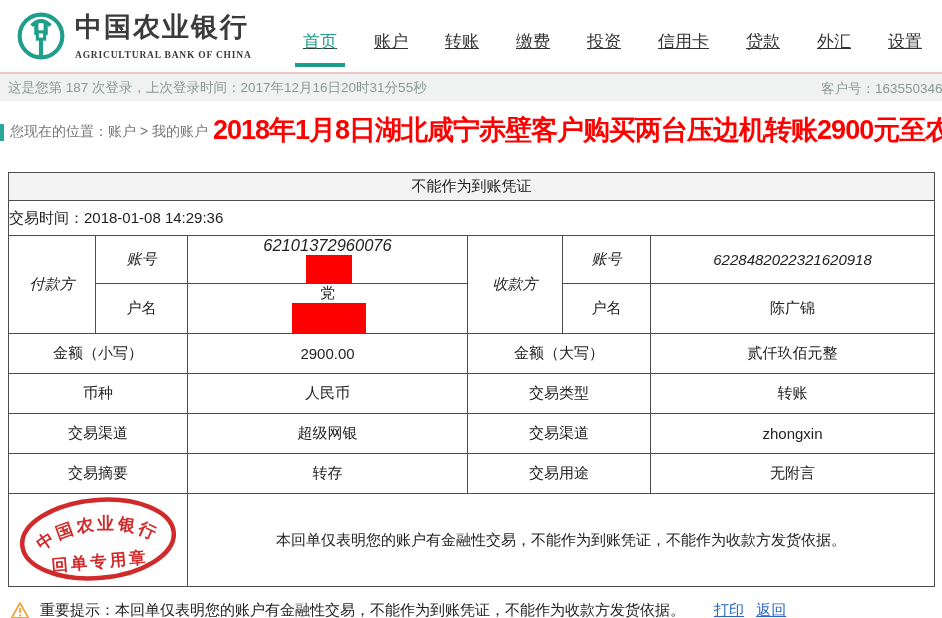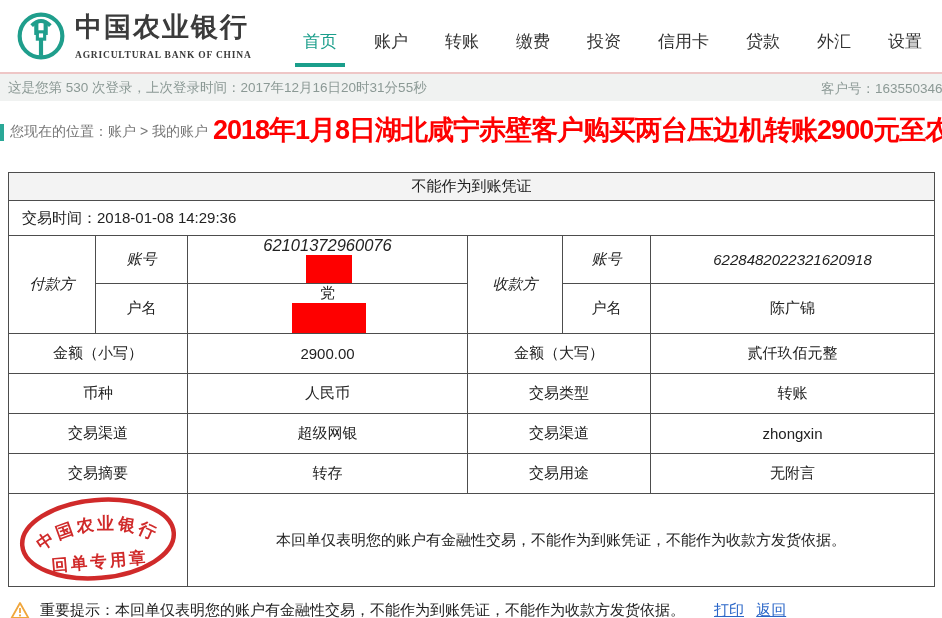--- a/index.html
+++ b/index.html
@@ -7,21 +7,21 @@
     font-family:"Liberation Sans", sans-serif; color:#333; }
 
   
   .header { height:72px; display:flex; align-items:center; padding-left:16px; position:relative; background:#fff; }
   .brand { display:flex; align-items:center; }
   .brand-logo { width:50px; height:50px; margin-right:9px; }
   .brand-text { display:flex; flex-direction:column; }
   .brand-cn { font-size:27px; font-weight:700; color:#3b3b3b; letter-spacing:2px; line-height:30px; }
   .brand-en { font-size:9.5px; font-weight:700; color:#3b3b3b; letter-spacing:0.8px;
     font-family:"Liberation Serif", serif; margin-top:8px; }
-  .nav { position:absolute; right:20px; top:0; height:72px; display:flex; align-items:center; gap:37px; }
+  .nav { position:absolute; right:20px; top:0; height:72px; display:flex; align-items:center; gap:37px;text-decoration:underline; }
   .nav-item { font-size:17px; color:#333; cursor:pointer; position:relative; white-space:nowrap; padding-top:10px; }
   .nav-item.active { color:#1a9e8b; }
   .nav-item.active::after { content:""; position:absolute; left:-8px; right:-8px; bottom:-14px;
     height:4px; background:#1a9e8b; }
 
   
   .statusbar { height:29px; background:#f0f2f1; border-top:2px solid #eec6c6;
     display:flex; align-items:center; padding:0 8px; position:relative;
     font-size:13.5px; color:#8b9995; overflow:hidden; white-space:nowrap; }
   .statusbar .sep { display:inline-block; width:26px; }
@@ -32,21 +32,21 @@
   .crumb-bar { width:4px; height:17px; background:#2aa897; margin:0 6px 0 0; }
   .crumb-text { font-size:14px; color:#777; }
   .annotation { position:absolute; left:213px; top:-6px; font-size:27px; font-weight:700;
     color:#fe0000; white-space:nowrap; letter-spacing:-1px; }
 
   
   .receipt { margin:26px 0 0 8px; width:926px; border-collapse:collapse; table-layout:fixed; }
   .receipt td { border:1px solid #4d4d4d; text-align:center; font-size:15px; color:#222;
     vertical-align:middle; overflow:hidden; }
   td.r-title { height:28px; background:#f3f3f3; font-size:15px; color:#222; }
-  td.r-time { height:35px; text-align:left; padding-left:13px; font-size:15px; }
+  td.r-time { height:35px; text-align:left; font-size:15px; }
   .r-acct td { height:42px;font-style:italic; }
   .r-name td { height:41px; }
   .r td { height:40px; }
   .r-seal td { height:93px; }
   .acct-num { font-size:16.5px; }
   .cellflex { display:flex; align-items:center; justify-content:center;flex-direction:column; }
   .redact { display:inline-block; background:#fe0000; vertical-align:middle; }
   .redact.acct { width:46px; height:28px; margin-left:2px; }
   .redact.name { width:74px; height:30px; margin-left:2px; }
   .seal-cell { position:relative; }
@@ -84,21 +84,21 @@
     <span class="nav-item">缴费</span>
     <span class="nav-item">投资</span>
     <span class="nav-item">信用卡</span>
     <span class="nav-item">贷款</span>
     <span class="nav-item">外汇</span>
     <span class="nav-item">设置</span>
   </div>
 </div>
 
 <div class="statusbar">
-  <span>这是您第 530 次登录，上次登录时间：2017年12月16日20时31分55秒</span>
+  <span>这是您第 187 次登录，上次登录时间：2017年12月16日20时31分55秒</span>
   <span class="sep"></span>
   <span class="status-right">客户号：1635503462</span>
 </div>
 
 <div class="crumb-row">
   <span class="crumb-bar"></span>
   <span class="crumb-text">您现在的位置：账户 &gt; 我的账户</span>
   <span class="annotation">2018年1月8日湖北咸宁赤壁客户购买两台压边机转账2900元至农行账户</span>
 </div>
 

